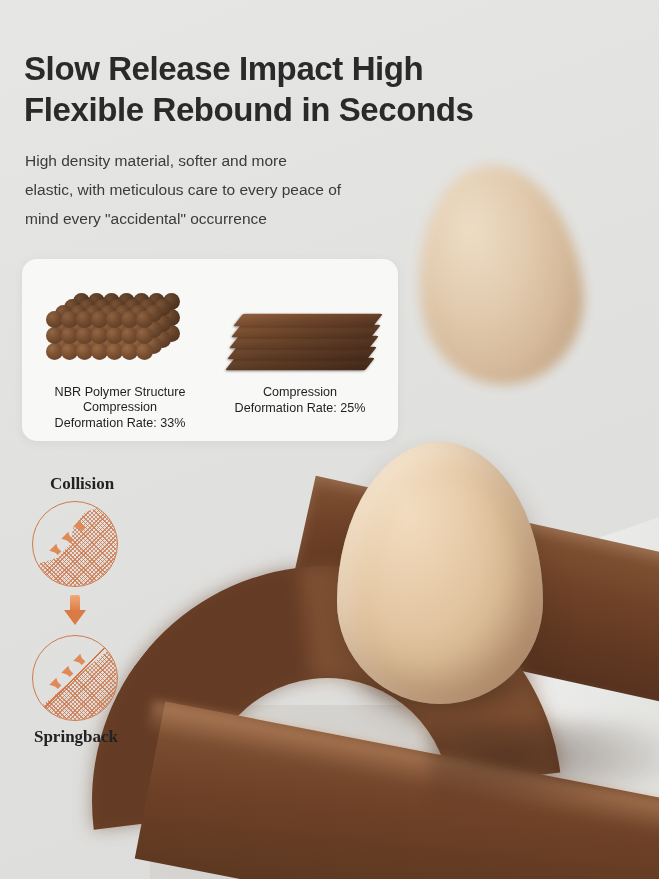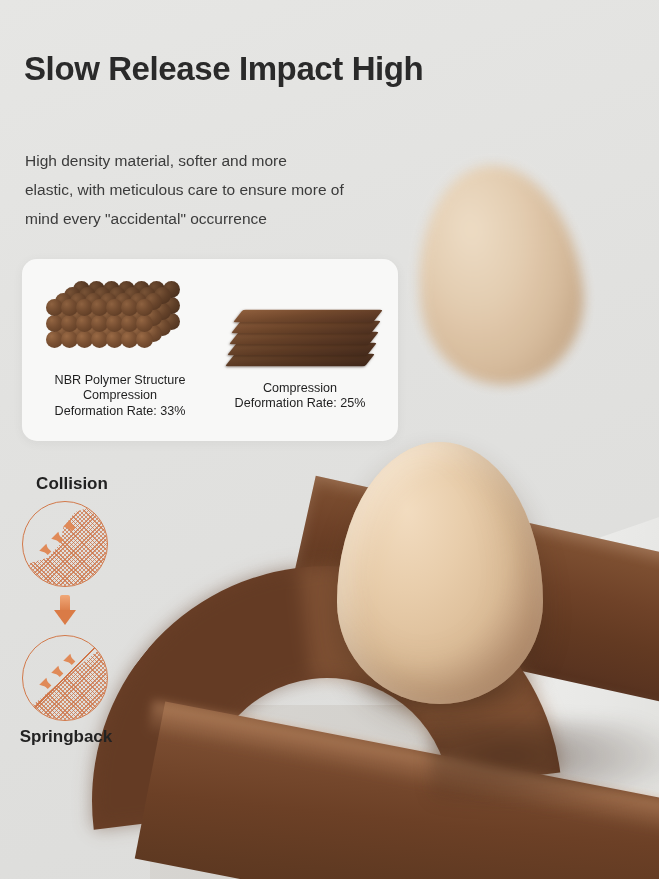--- a/index.html
+++ b/index.html
@@ -133,21 +133,21 @@
     font-size: 15.5px; line-height: 29px; font-weight: 500; color: #3b3b3b;
   }
 
   
   .card {
     position: absolute; left: 22px; top: 259px; width: 376px; height: 182px;
     background: rgba(250,250,249,.93);
     border-radius: 15px;
     box-shadow: 0 2px 10px rgba(90,90,90,.08);
   }
-  .card-cols { display: flex; height: 100%; padding: 6px 8px 10px; align-items: center; }
+  .card-cols { display: flex; height: 100%; padding: 30px 8px 10px; }
   .card-col { flex: 1; display: flex; flex-direction: column; align-items: center; }
   .struct-art { width: 165px; height: 92px; position: relative; }
   .struct-caption {
     margin-top: 4px; text-align: center; font-size: 12.6px;
     line-height: 15.5px; color: #1f1f1f; font-weight: 500;
   }
   .struct-caption .ttl { display: block; }
 
   
   .lattice { position: absolute; left: 8px; top: 6px; width: 150px; height: 80px; }
@@ -159,21 +159,21 @@
   .plates { position: absolute; left: 12px; top: 12px; width: 142px; height: 70px; }
   .plate {
     position: absolute; left: 0; width: 140px; height: 30px;
     background: linear-gradient(160deg, #8a5c3b 0%, #6d452a 45%, #4e3020 100%);
     transform: skewX(-38deg) scaleY(.42);
     border-radius: 3px;
     box-shadow: 0 2px 3px rgba(45,26,14,.5);
   }
 
   
-  .cycle { position: absolute; left: 6px; top: 474px; width: 140px; }
+  .cycle { position: absolute; left: 16px; top: 474px; width: 140px; font-family: Liberation Serif, serif; }
   .cycle-label {
     font-size: 17px; font-weight: 600; color: #222; text-align: center;
     width: 120px;
   }
   .cycle-label.top { margin-left: 6px; margin-bottom: 7px; }
   .cycle-label.bottom { margin-left: 0px; margin-top: 6px; }
   .circ-wrap { position: relative; width: 86px; height: 86px; margin-left: 16px; }
   .circ {
     position: absolute; inset: 0; border-radius: 50%;
     border: 1.6px solid #d2794a; overflow: hidden;
@@ -238,25 +238,26 @@
     <div class="tube-lower-hi"></div>
     <div class="tube-cap-shadow"></div>
 
     <div class="egg-blur"></div>
     <div class="egg-main-contact"></div>
     <div class="egg-main"></div>
   </div>
 
   <h1 class="headline">
     <span>Slow Release Impact High</span><br>
+    <span>Flexible Rebound in Seconds</span>
   </h1>
 
   <p class="subcopy">
     <span>High density material, softer and more</span><br>
-    <span>elastic, with meticulous care to ensure more of</span><br>
+    <span>elastic, with meticulous care to every peace of</span><br>
     <span>mind every "accidental" occurrence</span>
   </p>
 
   <div class="card">
     <div class="card-cols">
 
       <div class="card-col">
         <div class="struct-art">
           <div class="lattice" id="lattice">
               <div class="ball" style="left: 27px; top: -2px; z-index: 12; filter: brightness(0.71);"></div>

